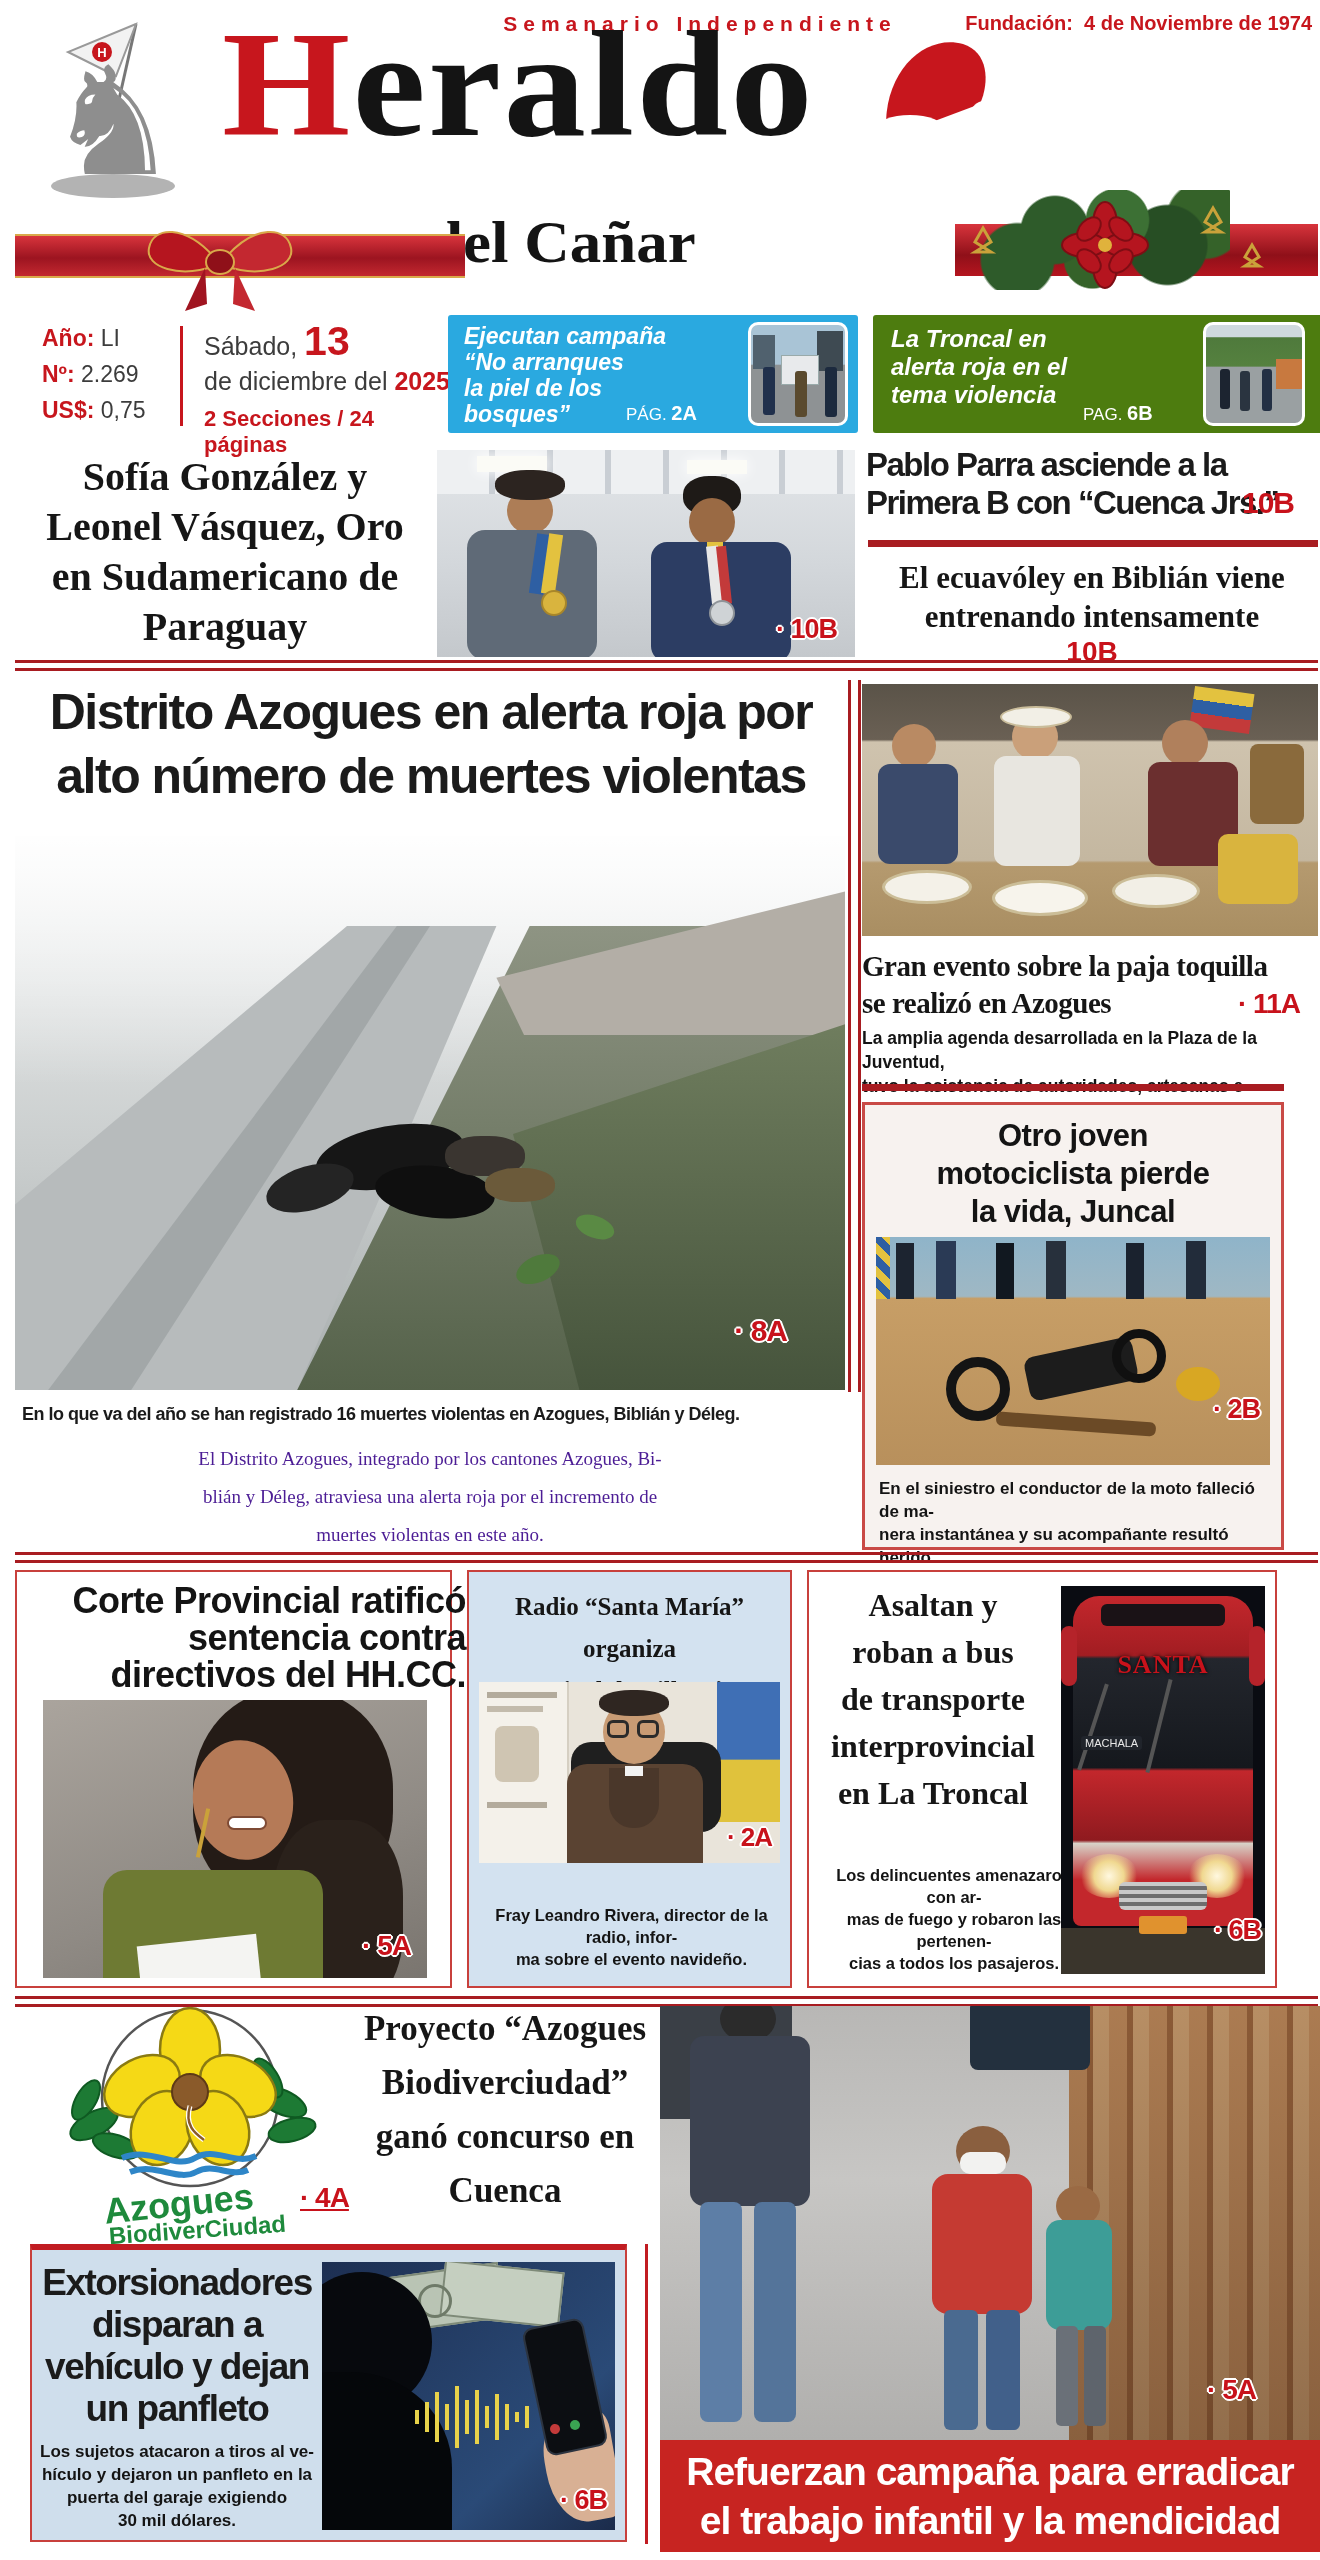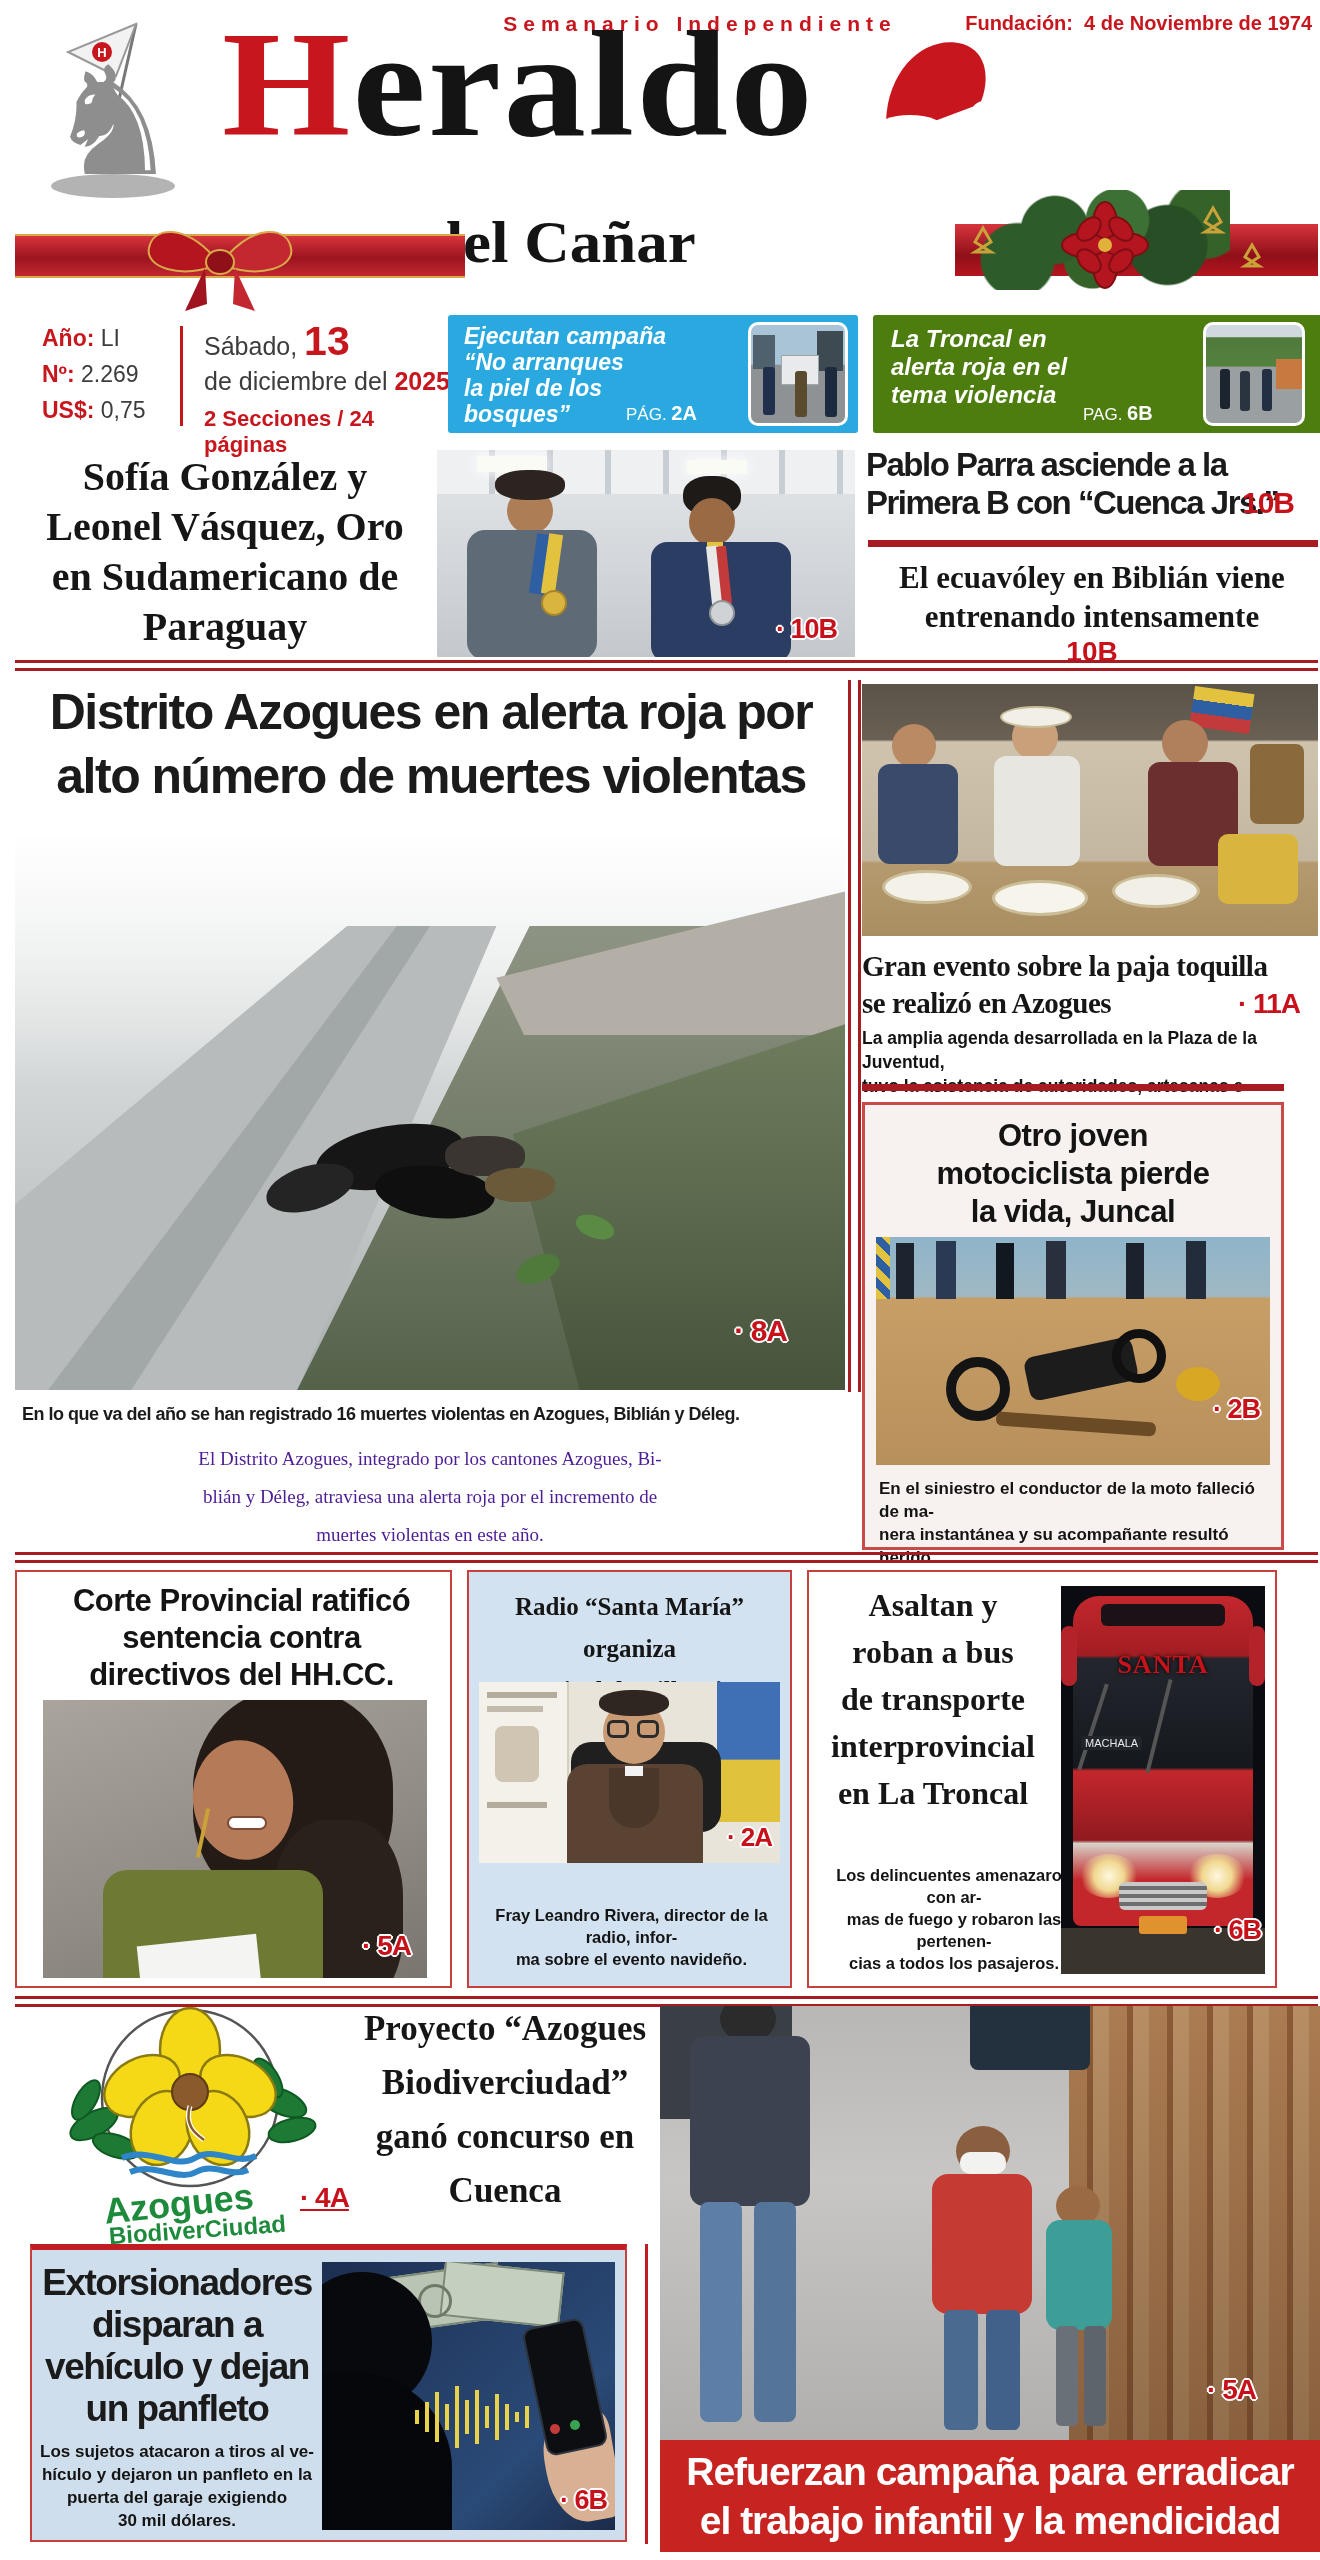--- a/index.html
+++ b/index.html
@@ -258,21 +258,21 @@
       <div class="ph" style="left:120px;top:180px;width:160px;height:14px;background:#6b4a26;border-radius:6px;transform:rotate(4deg);"></div>
       <span class="ref" style="position:absolute;right:10px;bottom:40px;font-size:27px;">· 2B</span>
     </div>
     <div class="pre sansB" style="position:absolute;left:14px;top:372px;width:392px;font-size:17px;line-height:23px;">En el siniestro el conductor de la moto falleció de ma-
 nera instantánea y su acompañante resultó herido.</div>
   </div>
 
   <div class="hr2" style="left:15px;top:1552px;width:1303px;"></div>
 
   <div class="box" style="left:15px;top:1570px;width:437px;height:418px;background:#fff;">
-    <div class="pre sansB" style="position:absolute;left:8px;top:10px;width:100%;text-align:center;font-size:31px;line-height:37px;letter-spacing:-0.5px;">Corte Provincial ratificó
+    <div class="pre sansB" style="position:absolute;left:16px;top:10px;width:100%;text-align:right;font-size:36px;line-height:37px;letter-spacing:-0.5px;">Corte Provincial ratificó
 sentencia contra
 directivos del HH.CC.</div>
     <div class="photo" style="left:26px;top:128px;width:384px;height:278px;background:linear-gradient(160deg,#aaa49d 0%,#8f8a84 60%,#7a756f 100%);">
       <div class="ph" style="left:150px;top:-10px;width:200px;height:220px;border-radius:45%;background:#241b16;"></div>
       <div class="ph" style="left:230px;top:120px;width:130px;height:190px;border-radius:40%;background:#2a211b;"></div>
       <div class="ph" style="left:150px;top:40px;width:100px;height:120px;border-radius:50%;background:#b57a57;transform:rotate(-8deg);"></div>
       <div class="ph" style="left:184px;top:116px;width:40px;height:14px;border-radius:8px;background:#fff;border:2px solid #7e4a34;"></div>
       <div class="ph" style="left:158px;top:108px;width:4px;height:50px;background:#caa23a;transform:rotate(12deg);"></div>
       <div class="ph" style="left:60px;top:170px;width:220px;height:120px;border-radius:24px 24px 0 0;background:#6e7a33;"></div>
       <div class="ph" style="left:96px;top:240px;width:120px;height:50px;background:#f4f4f2;transform:rotate(-6deg);"></div>

